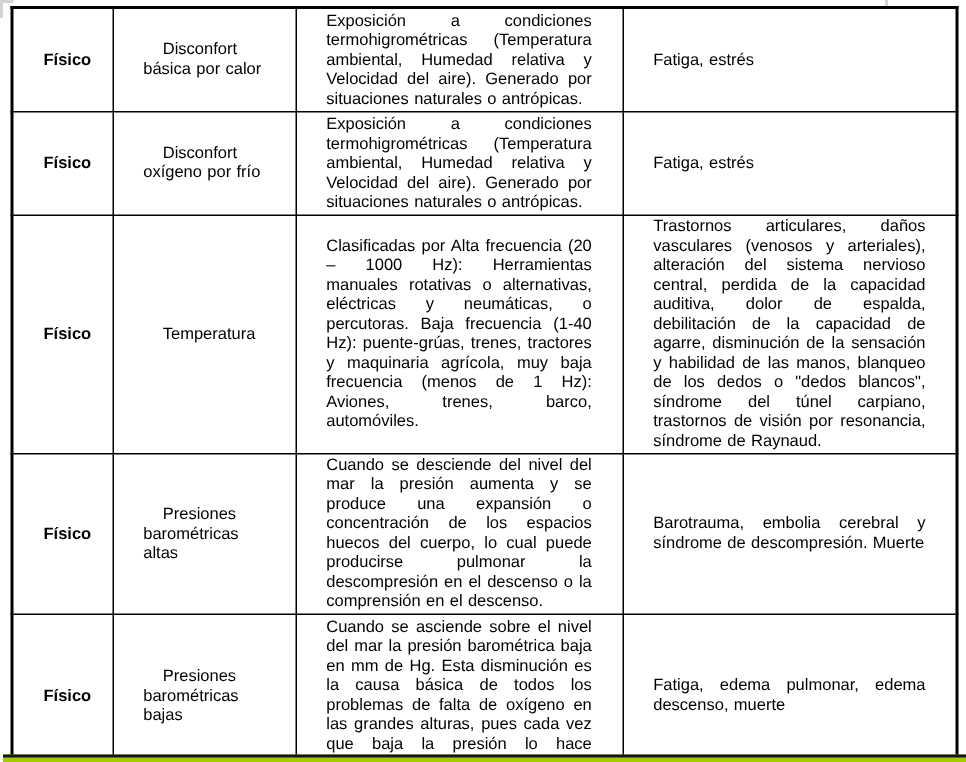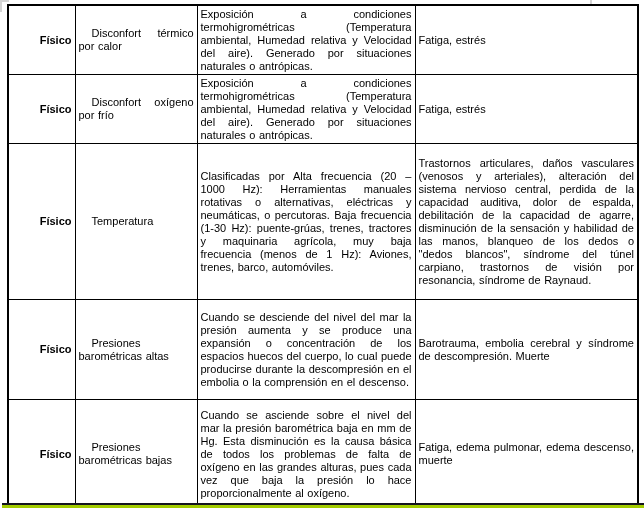--- a/index.html
+++ b/index.html
@@ -22,21 +22,21 @@
     width: 632px;
     border-collapse: collapse;
     table-layout: fixed;
     border: 2px solid #000;
   }
   table.hazards td {
     border: 1px solid #000;
     vertical-align: middle;
     font-size: 11px;
     line-height: 13px;
-    padding: 1px 3px;
+    padding: 1px 20px;
     overflow: hidden;
     word-spacing: 0.5px;
   }
   td.cat {
     font-weight: bold;
     text-align: right;
   }
   td.haz {
     text-align: justify;
     text-indent: 13px;
@@ -89,40 +89,40 @@
 <table class="hazards">
   <colgroup>
     <col style="width:67px">
     <col style="width:122px">
     <col style="width:218px">
     <col style="width:223px">
   </colgroup>
   <tbody>
     <tr class="r0">
       <td class="cat">Físico</td>
-      <td class="haz">Disconfort térmico por calor</td>
+      <td class="haz">Disconfort básica por calor</td>
       <td class="desc">Exposición a condiciones termohigrométricas (Temperatura ambiental, Humedad relativa y Velocidad del aire). Generado por situaciones naturales o antrópicas.</td>
       <td class="eff">Fatiga, estrés</td>
     </tr>
     <tr class="r1">
       <td class="cat">Físico</td>
       <td class="haz">Disconfort oxígeno por frío</td>
       <td class="desc">Exposición a condiciones termohigrométricas (Temperatura ambiental, Humedad relativa y Velocidad del aire). Generado por situaciones naturales o antrópicas.</td>
       <td class="eff">Fatiga, estrés</td>
     </tr>
     <tr class="r2">
       <td class="cat">Físico</td>
       <td class="haz">Temperatura</td>
-      <td class="desc">Clasificadas por Alta frecuencia (20 – 1000 Hz): Herramientas manuales rotativas o alternativas, eléctricas y neumáticas, o percutoras. Baja frecuencia (1-30 Hz): puente-grúas, trenes, tractores y maquinaria agrícola, muy baja frecuencia (menos de 1 Hz): Aviones, trenes, barco, automóviles.</td>
+      <td class="desc">Clasificadas por Alta frecuencia (20 – 1000 Hz): Herramientas manuales rotativas o alternativas, eléctricas y neumáticas, o percutoras. Baja frecuencia (1-40 Hz): puente-grúas, trenes, tractores y maquinaria agrícola, muy baja frecuencia (menos de 1 Hz): Aviones, trenes, barco, automóviles.</td>
       <td class="eff">Trastornos articulares, daños vasculares (venosos y arteriales), alteración del sistema nervioso central, perdida de la capacidad auditiva, dolor de espalda, debilitación de la capacidad de agarre, disminución de la sensación y habilidad de las manos, blanqueo de los dedos o "dedos blancos", síndrome del túnel carpiano, trastornos de visión por resonancia, síndrome de Raynaud.</td>
     </tr>
     <tr class="r3">
       <td class="cat">Físico</td>
       <td class="haz">Presiones barométricas altas</td>
-      <td class="desc">Cuando se desciende del nivel del mar la presión aumenta y se produce una expansión o concentración de los espacios huecos del cuerpo, lo cual puede producirse durante la descompresión en el embolia o la comprensión en el descenso.</td>
+      <td class="desc">Cuando se desciende del nivel del mar la presión aumenta y se produce una expansión o concentración de los espacios huecos del cuerpo, lo cual puede producirse pulmonar la descompresión en el descenso o la comprensión en el descenso.</td>
       <td class="eff">Barotrauma, embolia cerebral y síndrome de descompresión. Muerte</td>
     </tr>
     <tr class="r4">
       <td class="cat">Físico</td>
       <td class="haz">Presiones barométricas bajas</td>
       <td class="desc">Cuando se asciende sobre el nivel del mar la presión barométrica baja en mm de Hg. Esta disminución es la causa básica de todos los problemas de falta de oxígeno en las grandes alturas, pues cada vez que baja la presión lo hace proporcionalmente al oxígeno.</td>
       <td class="eff">Fatiga, edema pulmonar, edema descenso, muerte</td>
     </tr>
   </tbody>
 </table>

